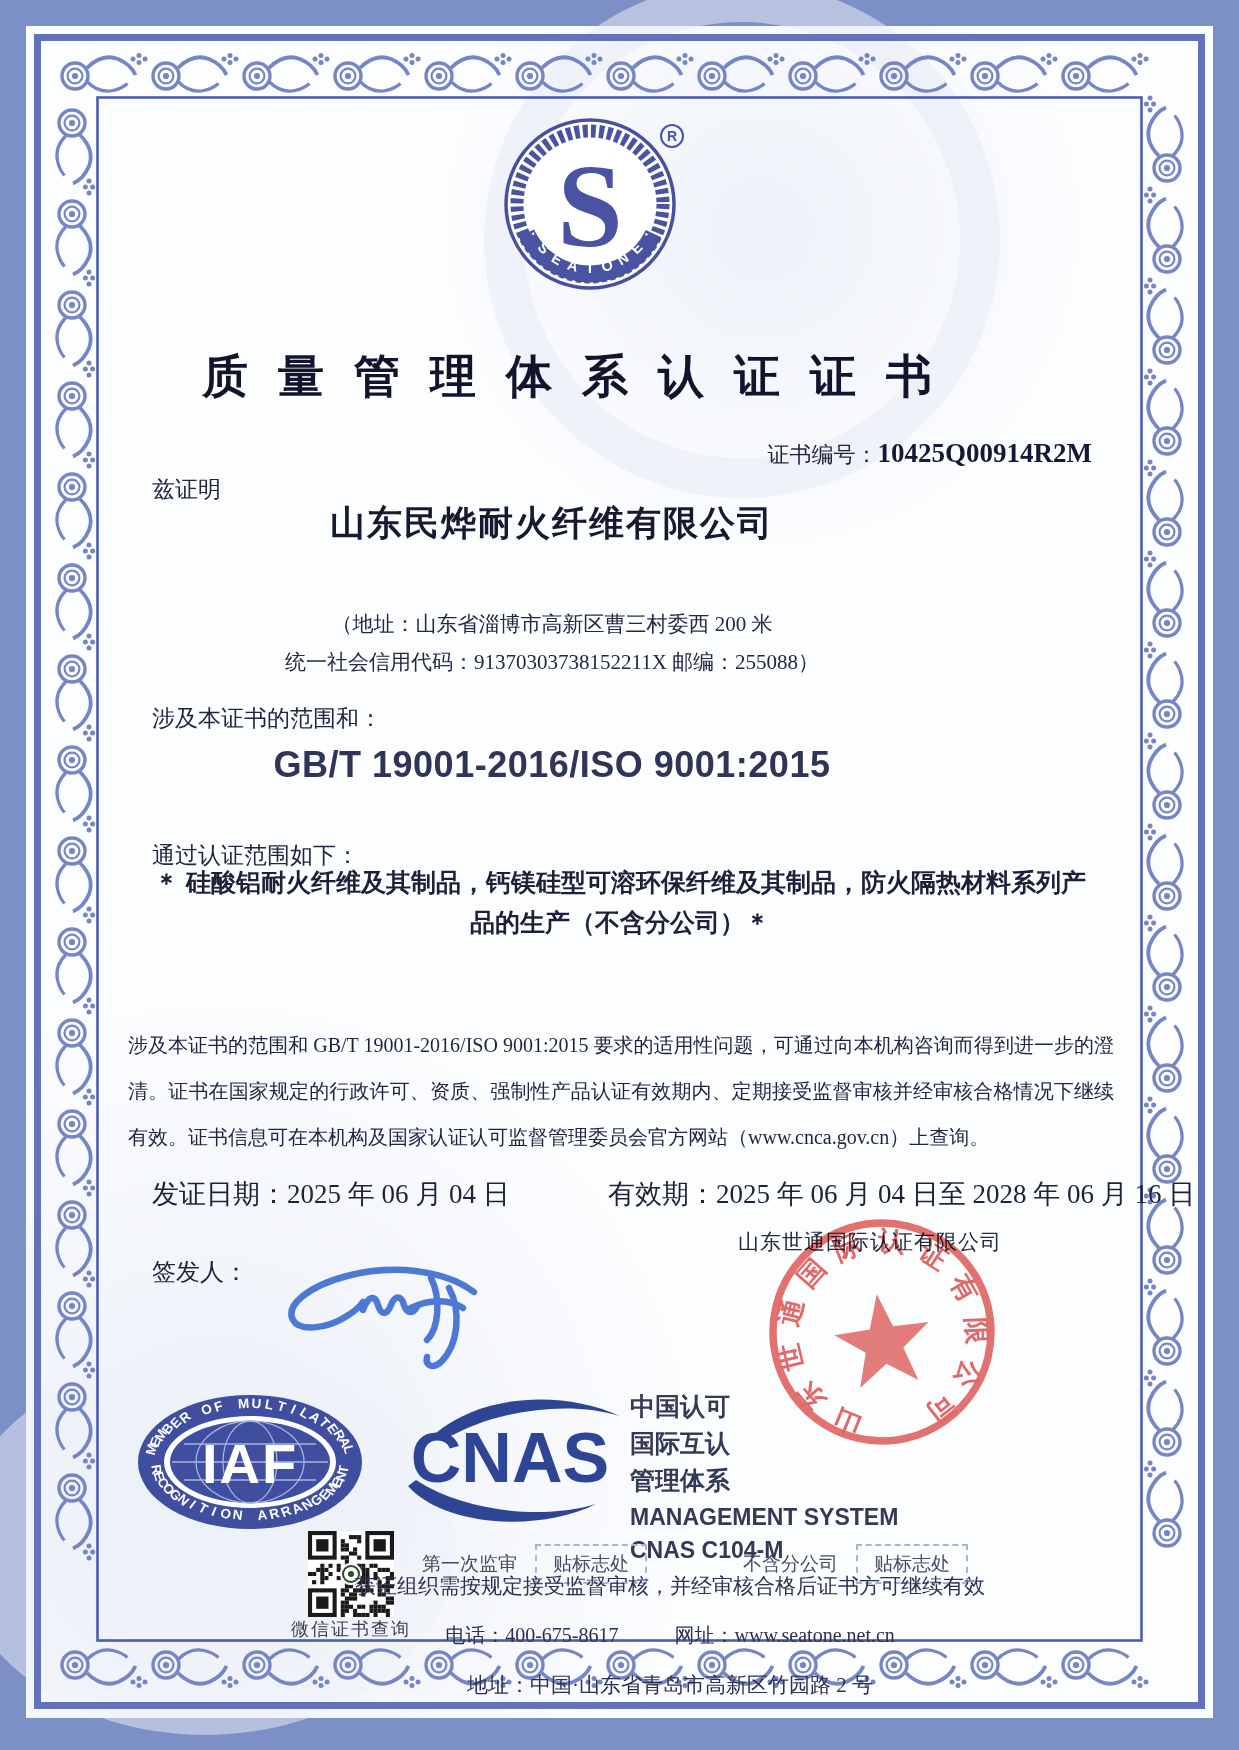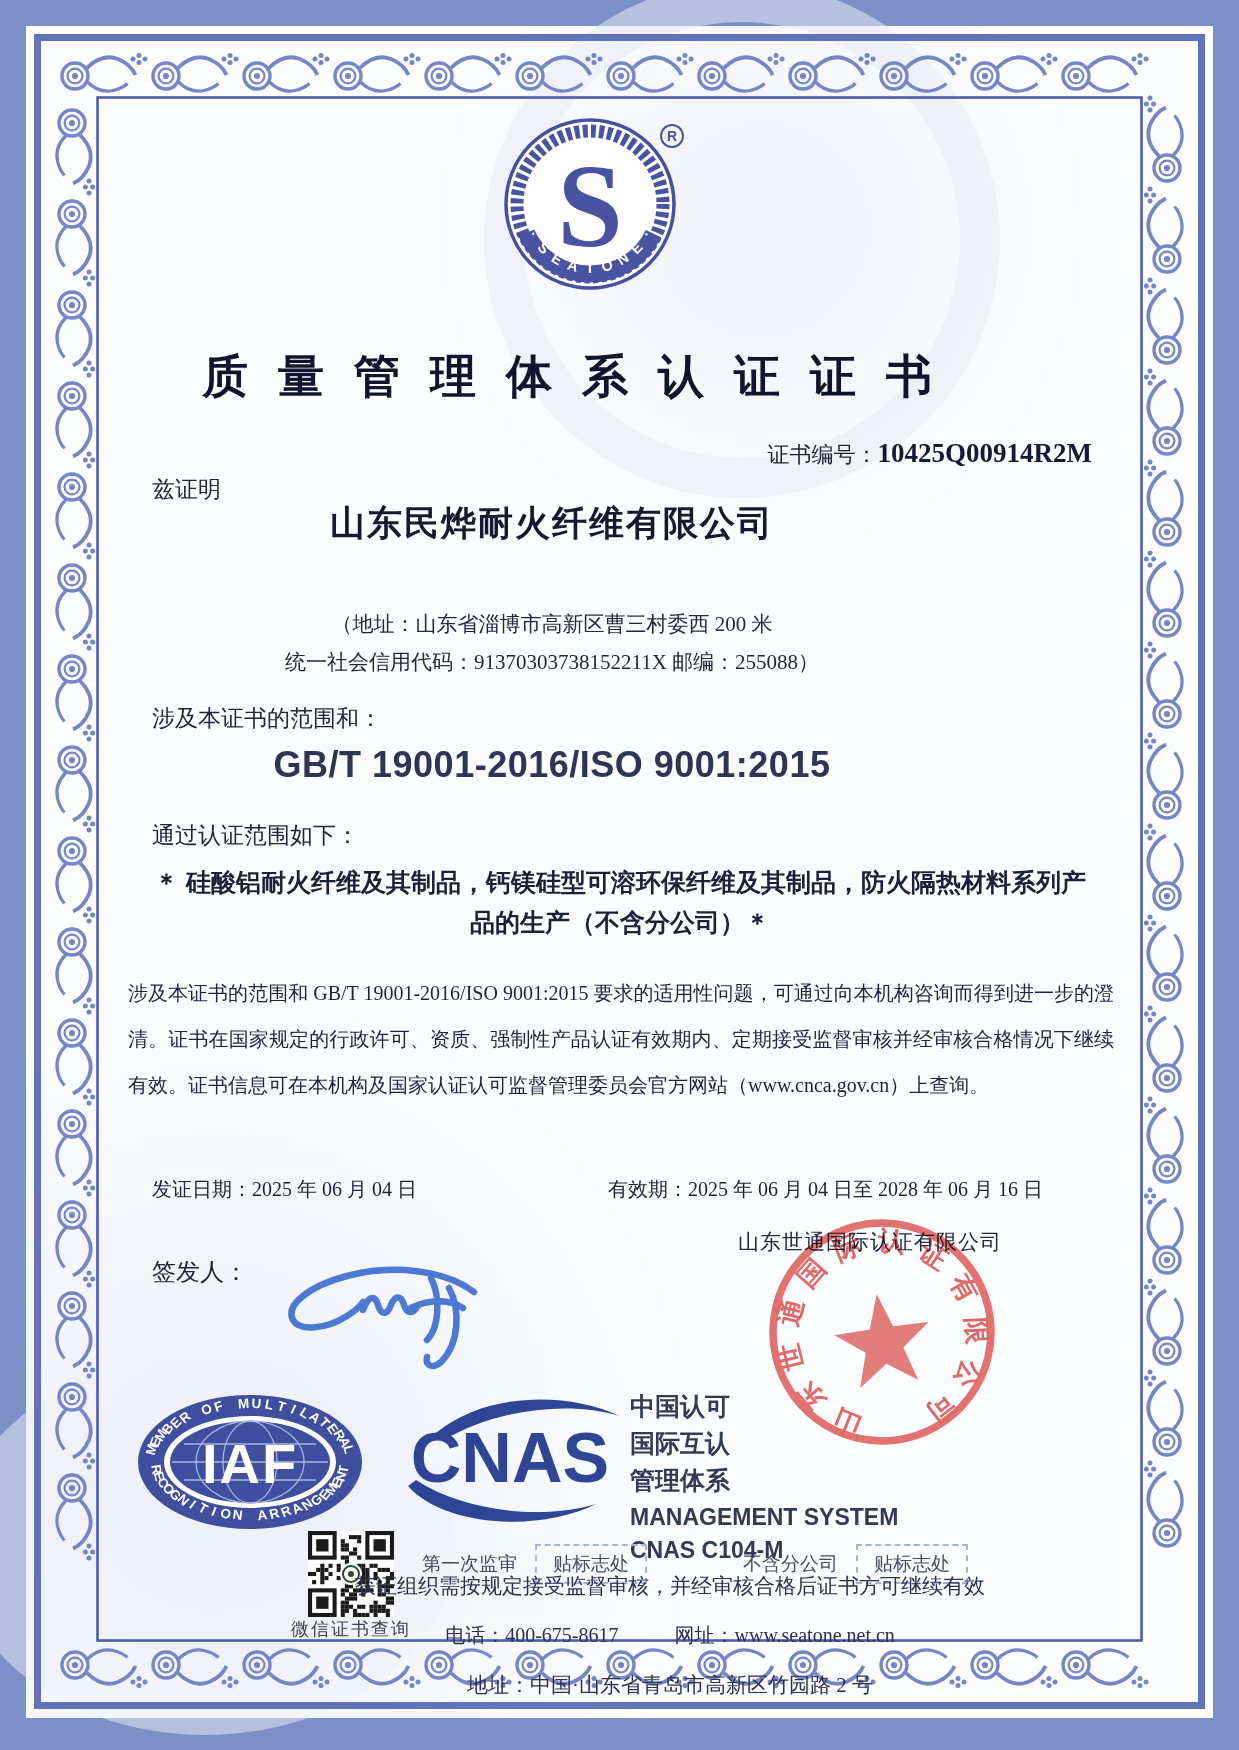--- a/index.html
+++ b/index.html
@@ -18,21 +18,21 @@
   .ctr{text-align:center;}
   .title{font-size:46px;font-weight:700;letter-spacing:30px;color:#10142c;white-space:nowrap;}
   .certno-label{font-size:22px;color:#1c2238;}
   .certno{font-size:27px;font-weight:700;color:#131a36;font-family:"Liberation Serif",serif;}
   .small-label{font-size:23px;color:#20263f;}
   .company{font-size:35px;font-weight:700;letter-spacing:2px;color:#151a30;white-space:nowrap;}
   .addr{font-size:21px;color:#222842;white-space:nowrap;}
   .standard{font-size:36px;font-weight:700;letter-spacing:.5px;color:#2e3557;white-space:nowrap;}
   .scope{font-size:25px;font-weight:700;color:#1b2138;white-space:nowrap;}
   .note{font-size:20px;line-height:46px;color:#1e2440;text-align:justify;}
-  .dateline{font-size:20px;color:#1c2238;white-space:nowrap;}
+  .dateline{font-size:27px;color:#1c2238;white-space:nowrap;}
   .issuer{font-size:21px;letter-spacing:1px;color:#23293f;white-space:nowrap;}
   .accr-cjk{font-size:25px;font-weight:600;color:#333a55;line-height:37px;}
   .accr-en{font-size:23px;font-weight:700;color:#333a55;line-height:33px;}
   .sup-row{display:flex;align-items:center;font-size:19px;color:#454a63;}
   .sticker-box{border:2px dashed #aab3d2;padding:5px 16px;margin-left:18px;color:#454a63;}
   .foot{font-size:21px;color:#2a3150;white-space:nowrap;}
   .qr-caption{font-size:18px;color:#3a3f52;letter-spacing:2px;}
   .sealch{font-weight:700;font-size:27px;font-family:"Liberation Serif",serif;fill:#dd4f4d;text-anchor:middle;}
   .iafch{font-weight:700;font-size:13.5px;font-family:"Liberation Sans",sans-serif;fill:#ffffff;text-anchor:middle;}
   .seatch{font-weight:700;font-size:14.5px;font-family:"Liberation Sans",sans-serif;fill:#ffffff;text-anchor:middle;}
@@ -922,25 +922,25 @@
   <div class="abs small-label" style="left:152px;top:474px;">兹证明</div>
 
   <div class="abs san company ctr" style="left:97px;top:500px;width:910px;">山东民烨耐火纤维有限公司</div>
 
   <div class="abs addr ctr" style="left:97px;top:610px;width:910px;">（地址：山东省淄博市高新区曹三村委西 200 米</div>
   <div class="abs addr ctr" style="left:97px;top:648px;width:910px;">统一社会信用代码：91370303738152211X 邮编：255088）</div>
 
   <div class="abs small-label" style="left:152px;top:703px;">涉及本证书的范围和：</div>
   <div class="abs san standard ctr" style="left:97px;top:744px;width:910px;">GB/T 19001-2016/ISO 9001:2015</div>
 
-  <div class="abs small-label" style="left:152px;top:820px;">通过认证范围如下：</div>
+  <div class="abs small-label" style="left:152px;top:840px;">通过认证范围如下：</div>
   <div class="abs san scope ctr" style="left:70px;top:866px;width:1100px;">＊ 硅酸铝耐火纤维及其制品，钙镁硅型可溶环保纤维及其制品，防火隔热材料系列产</div>
   <div class="abs san scope ctr" style="left:70px;top:906px;width:1100px;">品的生产（不含分公司）＊</div>
 
-  <div class="abs note" style="left:128px;top:970px;width:986px;">涉及本证书的范围和 GB/T 19001-2016/ISO 9001:2015 要求的适用性问题，可通过向本机构咨询而得到进一步的澄清。证书在国家规定的行政许可、资质、强制性产品认证有效期内、定期接受监督审核并经审核合格情况下继续有效。证书信息可在本机构及国家认证认可监督管理委员会官方网站（www.cnca.gov.cn）上查询。</div>
+  <div class="abs note" style="left:128px;top:1022px;width:986px;">涉及本证书的范围和 GB/T 19001-2016/ISO 9001:2015 要求的适用性问题，可通过向本机构咨询而得到进一步的澄清。证书在国家规定的行政许可、资质、强制性产品认证有效期内、定期接受监督审核并经审核合格情况下继续有效。证书信息可在本机构及国家认证认可监督管理委员会官方网站（www.cnca.gov.cn）上查询。</div>
 
   <div class="abs dateline" style="left:152px;top:1176px;">
     <span>发证日期：</span><span>2025 年 06 月 04 日</span>
   </div>
   <div class="abs dateline" style="left:608px;top:1176px;">
     <span>有效期：</span><span>2025 年 06 月 04 日至 2028 年 06 月 16 日</span>
   </div>
 
   <div class="abs small-label" style="left:152px;top:1256px;font-size:24px;">签发人：</div>
 

